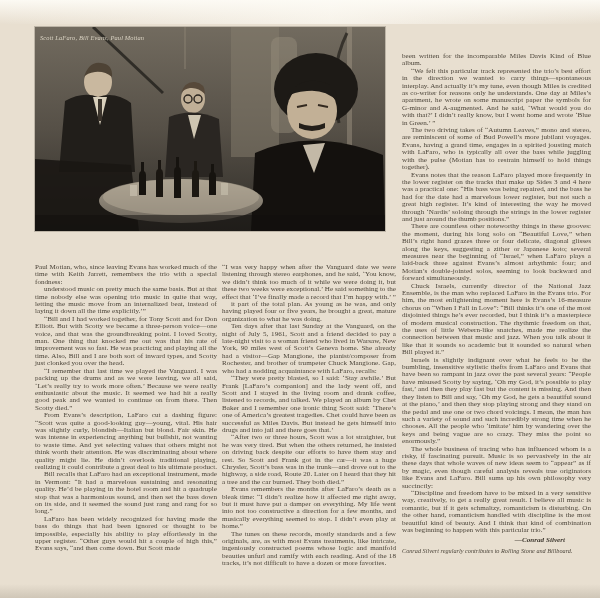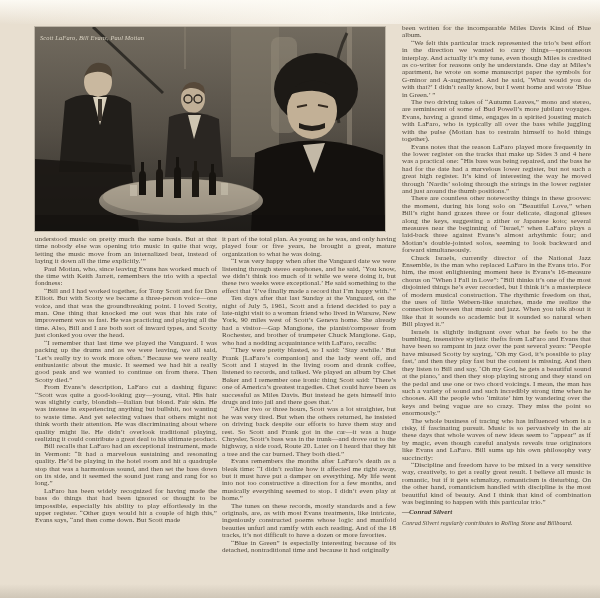--- a/index.html
+++ b/index.html
@@ -30,24 +30,24 @@
   }
   .col {
     position:absolute; top:236px;
     font-size:7.1px; line-height:7.4px; color:#4b4439;
     text-align:justify; letter-spacing:0.02px;
   }
   .col1 { left:35px;  width:182px; }
   .col2 { left:222px; width:174px; }
   .col3 { left:402px; top:25px; width:189px; }
   .para { margin:0; text-indent:9px; }
-  [data-list] > .para:first-child { text-indent:0; }
+  [data-list] > .para:first-child { text-indent:0;margin-top:28px; }
   .signature {
     margin-top:2px; padding-right:26px;
-    font-size:7.1px; line-height:8px;
+    text-align:right; font-size:7.1px; line-height:8px;
     font-style:italic; font-weight:bold; color:#3e382f;
   }
   .footnote {
     margin-top:3px; font-size:6.2px; line-height:7px;
     font-style:italic; color:#4b4439;
   }
 </style>
 </head>
 <body>
 
@@ -106,37 +106,36 @@
       <path d="M157,170 v-23 q0,-3 2,-4 v-9 h3 v9 q2,1 2,4 v23 z" fill="#1c1812"></path>
       <path d="M174,168 v-19 q0,-3 2,-4 v-8 h3 v8 q2,1 2,4 v19 z" fill="#16130f"></path>
       <rect x="95" y="158" width="7" height="11" fill="#d8d0bd" opacity="0.5"></rect>
       <rect x="186" y="156" width="7" height="12" fill="#d8d0bd" opacity="0.45"></rect>
       <rect x="0" y="188" width="350" height="16" fill="#0f0d0b" opacity="0.5"></rect>
     </svg>
     <figcaption class="caption">Scott LaFaro, Bill Evans, Paul Motian</figcaption>
   </figure>
 
   <div class="col col1" data-list="columns.left.paragraphs">
+      <p class="para">Paul Motian, who, since leaving Evans has worked much of the time with Keith Jarrett, remembers the trio with a special fondness:</p>
       <p class="para">understood music on pretty much the same basis. But at that time nobody else was opening trio music in quite that way, letting the music move from an internalized beat, instead of laying it down all the time explicitly.’”</p>
-      <p class="para">Paul Motian, who, since leaving Evans has worked much of the time with Keith Jarrett, remembers the trio with a special fondness:</p>
       <p class="para">“Bill and I had worked together, for Tony Scott and for Don Elliott. But with Scotty we became a three-person voice—one voice, and that was the groundbreaking point. I loved Scotty, man. One thing that knocked me out was that his rate of improvement was so fast. He was practicing and playing all the time. Also, Bill and I are both sort of inward types, and Scotty just clonked you over the head.</p>
       <p class="para">“I remember that last time we played the Vanguard. I was packing up the drums and as we were leaving, we all said, ‘Let’s really try to work more often.’ Because we were really enthusiastic about the music. It seemed we had hit a really good peak and we wanted to continue on from there. Then Scotty died.”</p>
       <p class="para">From Evans’s description, LaFaro cut a dashing figure: “Scott was quite a good-looking guy—young, vital. His hair was slightly curly, blondish—Italian but blond. Fair skin. He was intense in experiencing anything but bullshit, not wanting to waste time. And yet selecting values that others might not think worth their attention. He was discriminating about where quality might lie. He didn’t overlook traditional playing, realizing it could contribute a great deal to his ultimate product.</p>
       <p class="para">Bill recalls that LaFaro had an exceptional instrument, made in Vermont: “It had a marvelous sustaining and resonating quality. He’d be playing in the hotel room and hit a quadruple stop that was a harmonious sound, and then set the bass down on its side, and it seemed the sound just rang and rang for so long.”</p>
       <p class="para">LaFaro has been widely recognized for having made the bass do things that had been ignored or thought to be impossible, especially his ability to play effortlessly in the upper register. “Other guys would hit a couple of high this,” Evans says, “and then come down. But Scott made</p>
     </div>
   <div class="col col2" data-list="columns.middle.paragraphs">
+      <p class="para">“I was very happy when after the Vanguard date we were listening through stereo earphones, and he said, ‘You know, we didn’t think too much of it while we were doing it, but these two weeks were exceptional.’ He said something to the effect that ‘I’ve finally made a record that I’m happy with.’ ”</p>
       <p class="para">it part of the total plan. As young as he was, and only having played four or five years, he brought a great, mature organization to what he was doing.</p>
-      <p class="para">“I was very happy when after the Vanguard date we were listening through stereo earphones, and he said, ‘You know, we didn’t think too much of it while we were doing it, but these two weeks were exceptional.’ He said something to the effect that ‘I’ve finally made a record that I’m happy with.’ ”</p>
       <p class="para">Ten days after that last Sunday at the Vanguard, on the night of July 5, 1961, Scott and a friend decided to pay a late-night visit to a woman friend who lived in Warsaw, New York, 90 miles west of Scott’s Geneva home. She already had a visitor—Gap Mangione, the pianist/composer from Rochester, and brother of trumpeter Chuck Mangione. Gap, who had a nodding acquaintance with LaFaro, recalls:</p>
       <p class="para">“They were pretty blasted, so I said: ‘Stay awhile.’ But Frank [LaFaro’s companion] and the lady went off, and Scott and I stayed in the living room and drank coffee, listened to records, and talked. We played an album by Chet Baker and I remember one ironic thing Scott said: ‘There’s one of America’s greatest tragedies. Chet could have been as successful as Miles Davis. But instead he gets himself into drugs and into jail and there goes that.’</p>
       <p class="para">“After two or three hours, Scott was a lot straighter, but he was very tired. But when the others returned, he insisted on driving back despite our efforts to have them stay and rest. So Scott and Frank got in the car—it was a huge Chrysler, Scott’s bass was in the trunk—and drove out to the highway, a side road, Route 20. Later on I heard that they hit a tree and the car burned. They both died.”</p>
       <p class="para">Evans remembers the months after LaFaro’s death as a bleak time: “I didn’t realize how it affected me right away, but it must have put a damper on everything. My life went into not too constructive a direction for a few months, and musically everything seemed to stop. I didn’t even play at home.”</p>
       <p class="para">The tunes on these records, mostly standards and a few originals, are, as with most Evans treatments, like intricate, ingeniously constructed poems whose logic and manifold beauties unfurl and ramify with each reading. And of the 18 tracks, it’s not difficult to have a dozen or more favorites.</p>
-      <p class="para">“Blue in Green” is especially interesting because of its detached, nontraditional time and because it had originally</p>
     </div>
 
   <div class="col col3">
     <div data-list="columns.right.paragraphs">
         <p class="para">been written for the incomparable Miles Davis Kind of Blue album.</p>
         <p class="para">“We felt this particular track represented the trio’s best effort in the direction we wanted to carry things—spontaneous interplay. And actually it’s my tune, even though Miles is credited as co-writer for reasons only he understands. One day at Miles’s apartment, he wrote on some manuscript paper the symbols for G-minor and A-augmented. And he said, ‘What would you do with that?’ I didn’t really know, but I went home and wrote ‘Blue in Green.’ ”</p>
         <p class="para">The two driving takes of “Autumn Leaves,” mono and stereo, are reminiscent of some of Bud Powell’s more jubilant voyages. Evans, having a grand time, engages in a spirited jousting match with LaFaro, who is typically all over the bass while juggling with the pulse (Motian has to restrain himself to hold things together).</p>
         <p class="para">Evans notes that the reason LaFaro played more frequently in the lower register on the tracks that make up Sides 3 and 4 here was a practical one: “His bass was being repaired, and the bass he had for the date had a marvelous lower register, but not such a great high register. It’s kind of interesting the way he moved through ‘Nardis’ soloing through the strings in the lower register and just around the thumb positions.”</p>
         <p class="para">There are countless other noteworthy things in these grooves: the moment, during his long solo on “Beautiful Love,” when Bill’s right hand grazes three or four delicate, diagonal glisses along the keys, suggesting a zither or Japanese koto; several measures near the beginning of “Israel,” when LaFaro plays a laid-back three against Evans’s almost arhythmic four; and Motian’s double-jointed solos, seeming to look backward and forward simultaneously.</p>
         <p class="para">Chuck Israels, currently director of the National Jazz Ensemble, is the man who replaced LaFaro in the Evans trio. For him, the most enlightening moment here is Evans’s 16-measure chorus on “When I Fall in Love”: “Bill thinks it’s one of the most disjointed things he’s ever recorded, but I think it’s a masterpiece of modern musical construction. The rhythmic freedom on that, the uses of little Webern-like snatches, made me realize the connection between that music and jazz. When you talk about it like that it sounds so academic but it sounded so natural when Bill played it.”</p>

